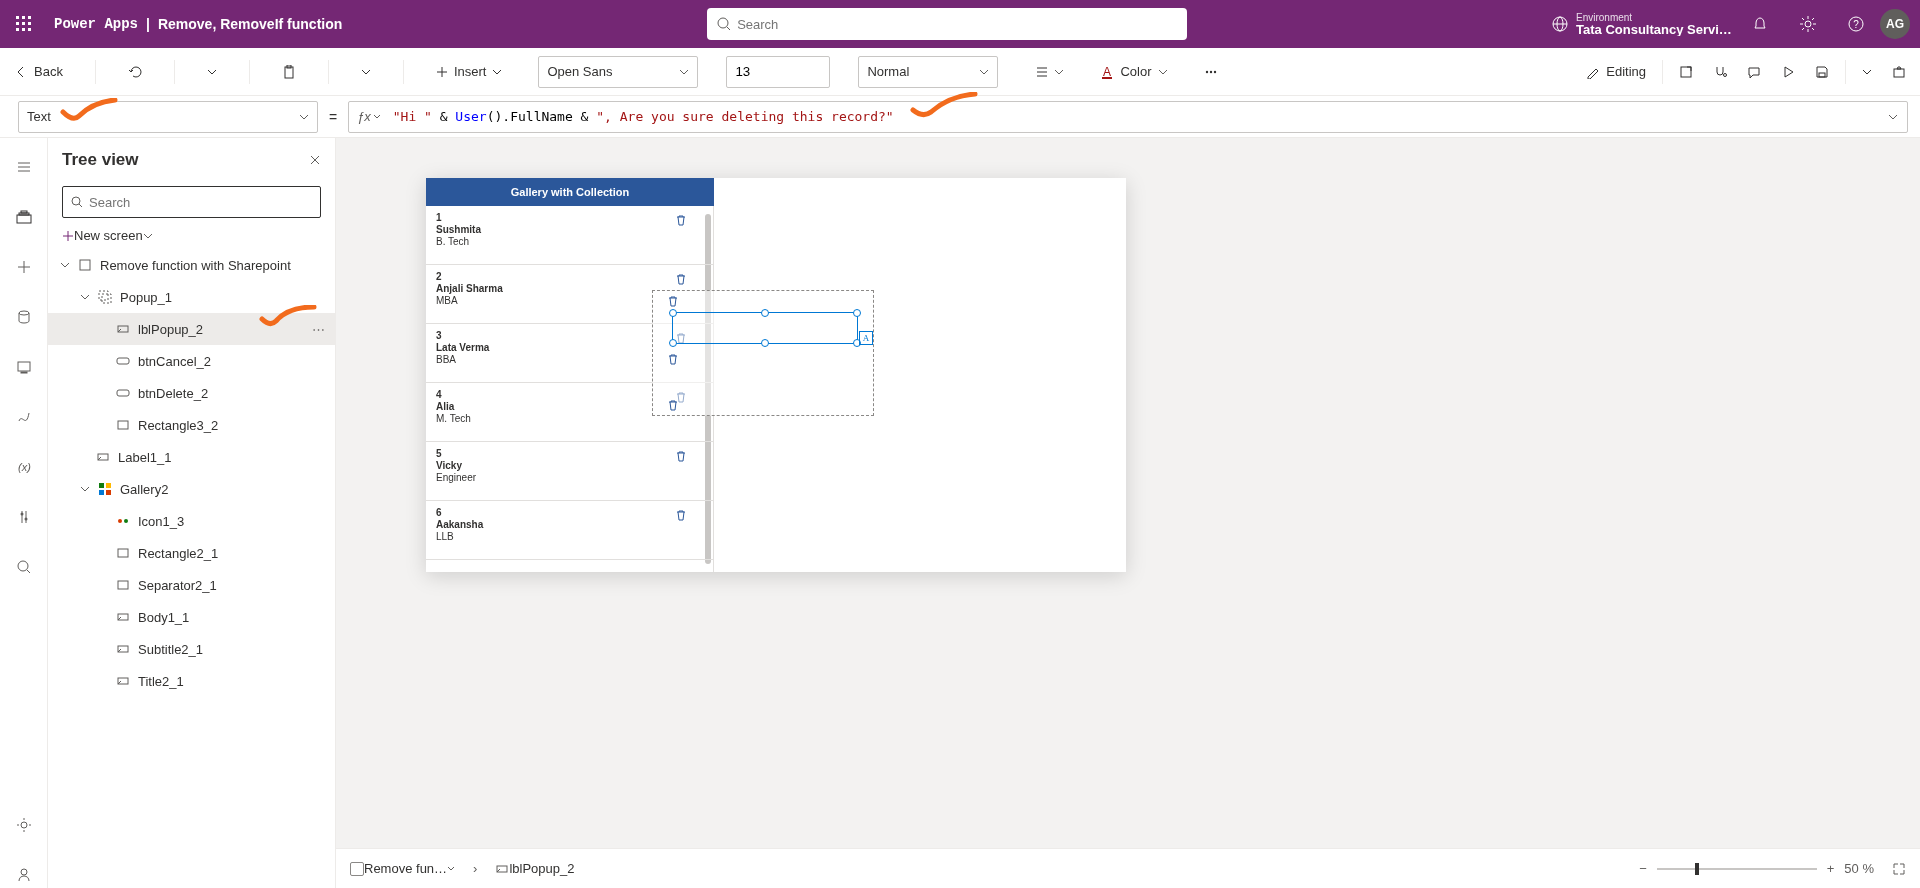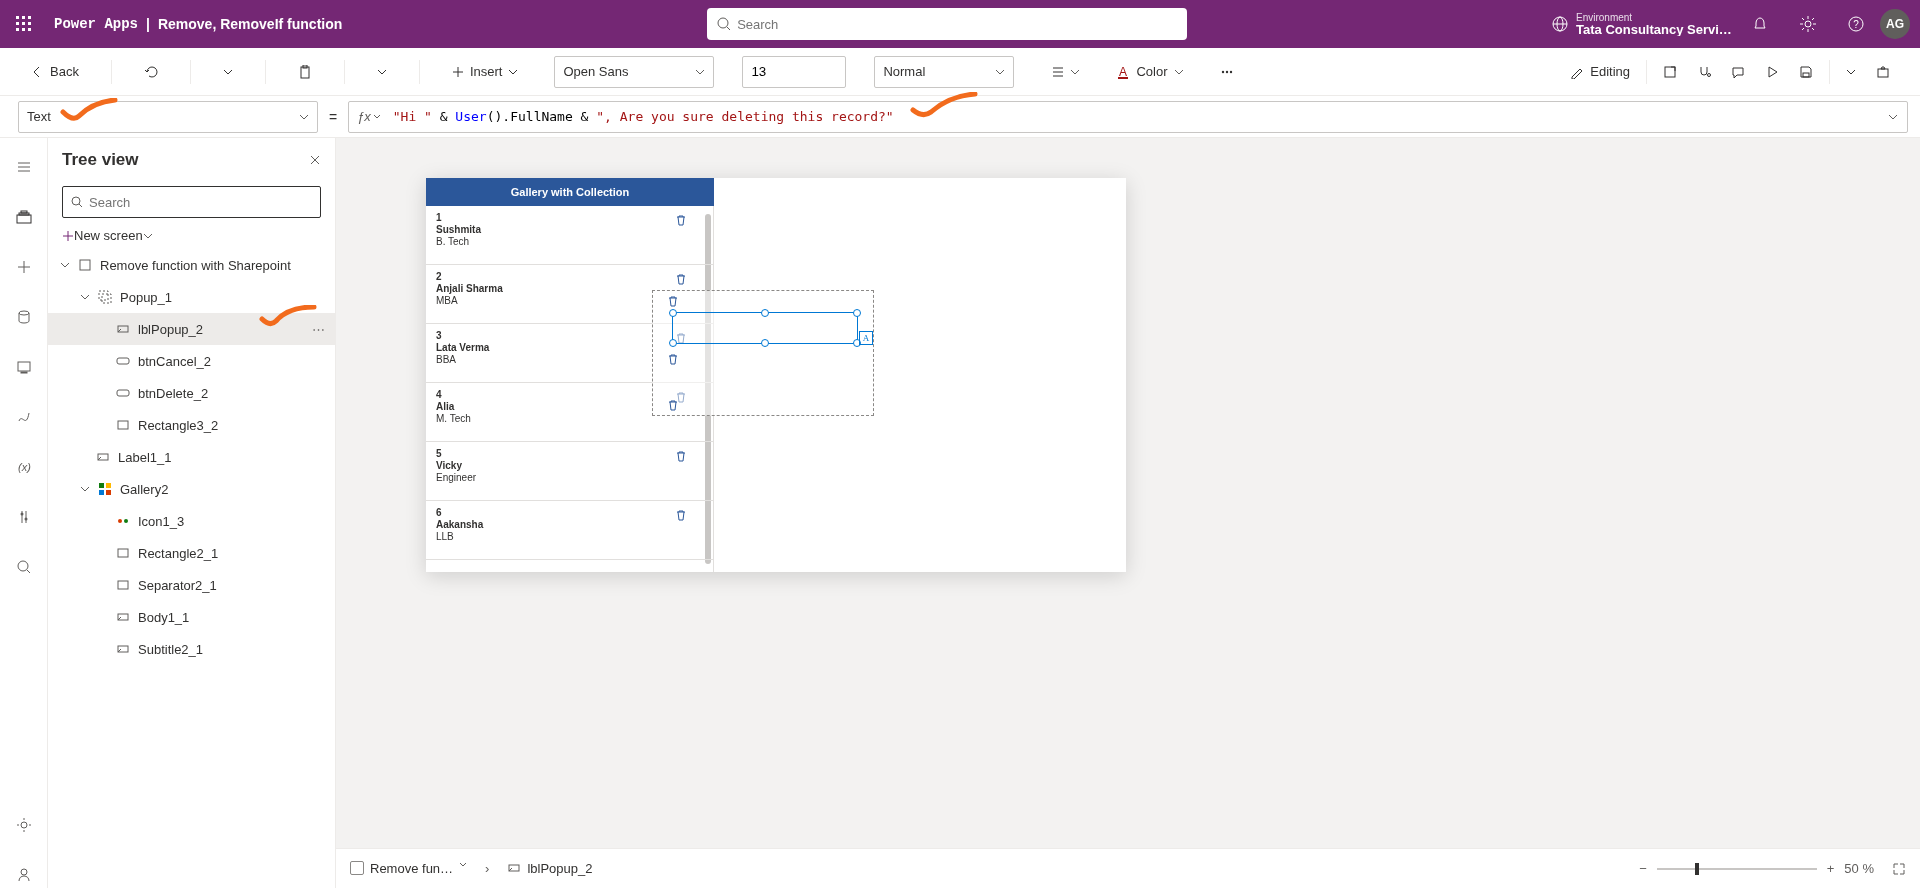--- a/index.html
+++ b/index.html
@@ -15,21 +15,21 @@
 .header .search { width: 480px; height:32px; background:#fff; border-radius:4px; display:flex; align-items:center; padding:0 10px; color:#605e5c; }
 .header .search input { border:none; outline:none; flex:1; font-size:13px; color:#323130; }
 .header .env { display:flex; align-items:center; gap:8px; font-size:12px; max-width:190px; }
 .header .env .env-lines { line-height:12px; }
 .header .env .env-lbl { font-size:10px; opacity:.85; }
 .header .env .env-name { font-size:13px; font-weight:600; white-space:nowrap; overflow:hidden; text-overflow:ellipsis; max-width:160px; }
 .header .icon-btn { width:48px; display:flex; align-items:center; justify-content:center; }
 .header .avatar { width:30px; height:30px; border-radius:50%; background:#605e5c; color:#fff; display:flex; align-items:center; justify-content:center; font-size:12px; font-weight:600; margin-right:10px; }
 
 
-.toolbar { height:48px; border-bottom:1px solid #edebe9; display:flex; align-items:center; padding:0 22px; gap:20px; }
+.toolbar { height:48px; border-bottom:1px solid #edebe9; display:flex; align-items:center; padding:0 6px; gap:20px; }
 .tool-btn { display:flex; align-items:center; gap:6px; padding:6px 8px; border-radius:4px; }
 .tool-sep { width:1px; height:24px; background:#edebe9; margin:0 4px; }
 .toolbar .font-select { width:160px; height:32px; border:1px solid #c8c6c4; border-radius:2px; display:flex; align-items:center; justify-content:space-between; padding:0 8px; }
 .toolbar .size-input { width:104px; height:32px; border:1px solid #c8c6c4; border-radius:2px; padding:0 8px; }
 .toolbar .weight-select { width:140px; height:32px; border:1px solid #c8c6c4; border-radius:2px; display:flex; align-items:center; justify-content:space-between; padding:0 8px; }
 .toolbar .right-tools { margin-left:auto; display:flex; align-items:center; gap:4px; }
 
 
 .formula-bar { height:42px; border-bottom:1px solid #edebe9; display:flex; align-items:center; }
 .formula-bar .prop-select { width:300px; height:32px; border:1px solid #c8c6c4; border-radius:2px; margin-left:18px; display:flex; align-items:center; justify-content:space-between; padding:0 8px; position:relative; }
@@ -82,21 +82,21 @@
 .popup-group { position:absolute; left:226px; top:112px; width:222px; height:126px; border:1px dashed #8a8886; background:rgba(255,255,255,.5); }
 .selected-box { position:absolute; left:246px; top:134px; width:186px; height:32px; border:1px solid #0078d4; }
 .sel-handle { width:8px; height:8px; border:1px solid #0078d4; background:#fff; border-radius:50%; position:absolute; }
 .sel-handle.tl { left:-4px; top:-4px; } .sel-handle.tm { left:calc(50% - 4px); top:-4px;} .sel-handle.tr { right:-4px; top:-4px;}
 .sel-handle.bl { left:-4px; bottom:-4px;} .sel-handle.bm { left:calc(50% - 4px); bottom:-4px;} .sel-handle.br { right:-4px; bottom:-4px;}
 .a-tag { position:absolute; right:-16px; bottom:-2px; width:14px; height:14px; border:1px solid #0078d4; color:#0078d4; font-size:9px; display:flex; align-items:center; justify-content:center; font-family:Georgia,serif; }
 .popup-trash { color:#2b579a; position:absolute; }
 
 
 .canvas-footer { height:40px; border-top:1px solid #edebe9; background:#fff; display:flex; align-items:center; padding:0 14px; gap:18px; }
-.crumb { display:flex; gap:6px; color:#323130; }
+.crumb { display:flex; align-items:center; color:#323130; }
 .crumb .cbox { width:14px; height:14px; border:1px solid #8a8886; border-radius:2px; }
 .zoom-ctrl { margin-left:auto; display:flex; align-items:center; gap:10px; color:#605e5c;}
 .zoom-track { width:160px; height:2px; background:#c8c6c4; position:relative; }
 .zoom-thumb { position:absolute; top:-5px; left:38px; width:4px; height:12px; background:#323130; }
 
 
 .annot { position:absolute; pointer-events:none; }
 .annot svg path { stroke:#f26b1d; stroke-width:5; fill:none; stroke-linecap:round; }
 
 
@@ -587,20 +587,30 @@
         </div>
       <div class="node">
           <span class="indent" style="width:60px"></span>
           <span class="nicon">
             <svg width="14" height="14">
               <rect x="2" y="4" width="10" height="6" stroke="#605e5c" fill="none"></rect>
               <path d="M2 10l3-3" stroke="#605e5c"></path>
             </svg>
           </span>
           <span class="nlabel">Subtitle2_1</span>
+        </div>
+      <div class="node">
+          <span class="indent" style="width:60px"></span>
+          <span class="nicon">
+            <svg width="14" height="14">
+              <rect x="2" y="4" width="10" height="6" stroke="#605e5c" fill="none"></rect>
+              <path d="M2 10l3-3" stroke="#605e5c"></path>
+            </svg>
+          </span>
+          <span class="nlabel">Title2_1</span>
         </div>
     </div>
   </div>
 
   <div class="canvas-wrap">
     <div class="canvas-stage">
       <div class="app-canvas">
         <div class="gal-header">Gallery with Collection</div>
         <div class="gallery">
           <div class="scroll-hint"></div>

